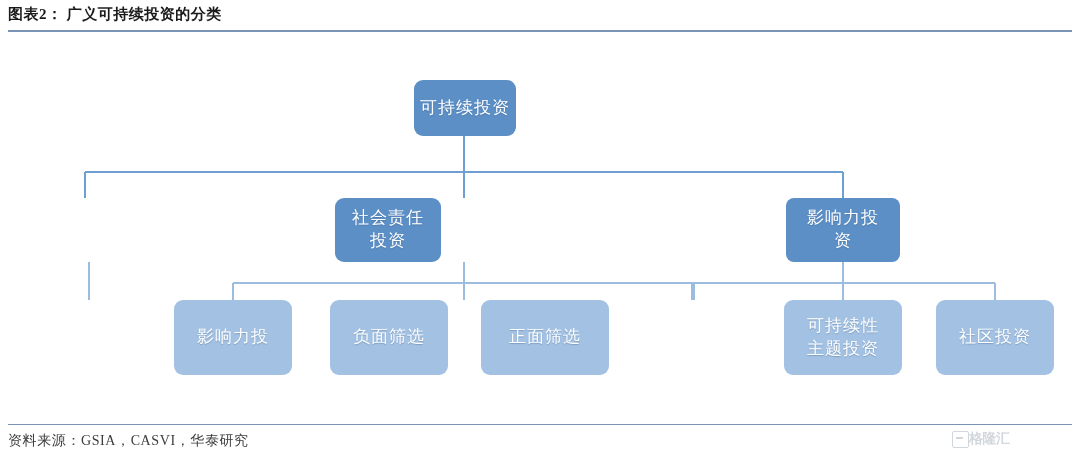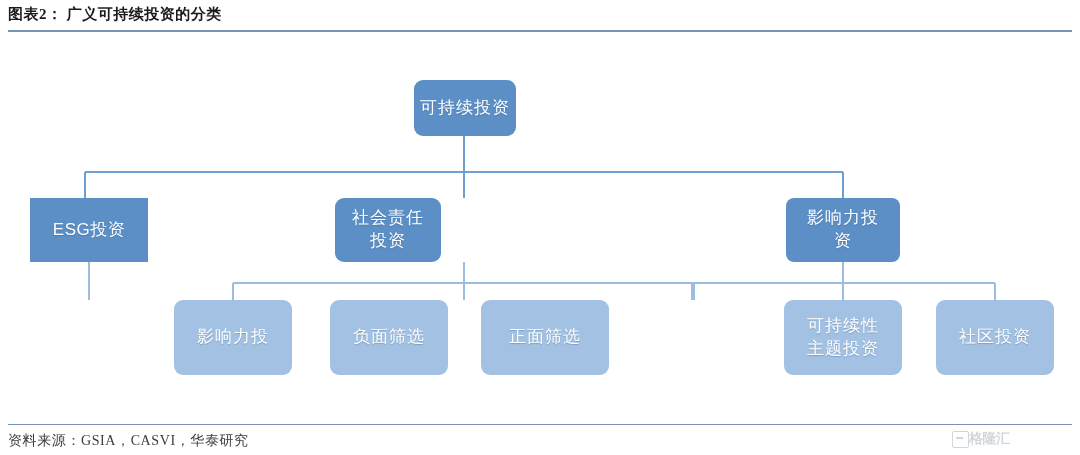--- a/index.html
+++ b/index.html
@@ -179,23 +179,20 @@
       <line x1="692" y1="247" x2="692" y2="264"></line>
       <line x1="843" y1="247" x2="843" y2="264"></line>
       <line x1="995" y1="247" x2="995" y2="264"></line>
     </g>
   </svg>
 
   <div class="node level-dark rounded" style="left:414px; top:44px; width:102px; height:56px;">
     <span class="node-label">可持续投资</span>
   </div>
 
-  <div class="node level-dark square latin" style="left:30px; top:162px; width:118px; height:64px;">
-    <span class="node-label">ESG投资</span>
-  </div>
 
   <div class="node level-dark rounded" style="left:335px; top:162px; width:106px; height:64px;">
     <span class="node-label">社会责任
 投资</span>
   </div>
 
   <div class="node level-dark rounded" style="left:786px; top:162px; width:114px; height:64px;border-radius:8px;">
     <span class="node-label">影响力投
 资</span>
   </div>

